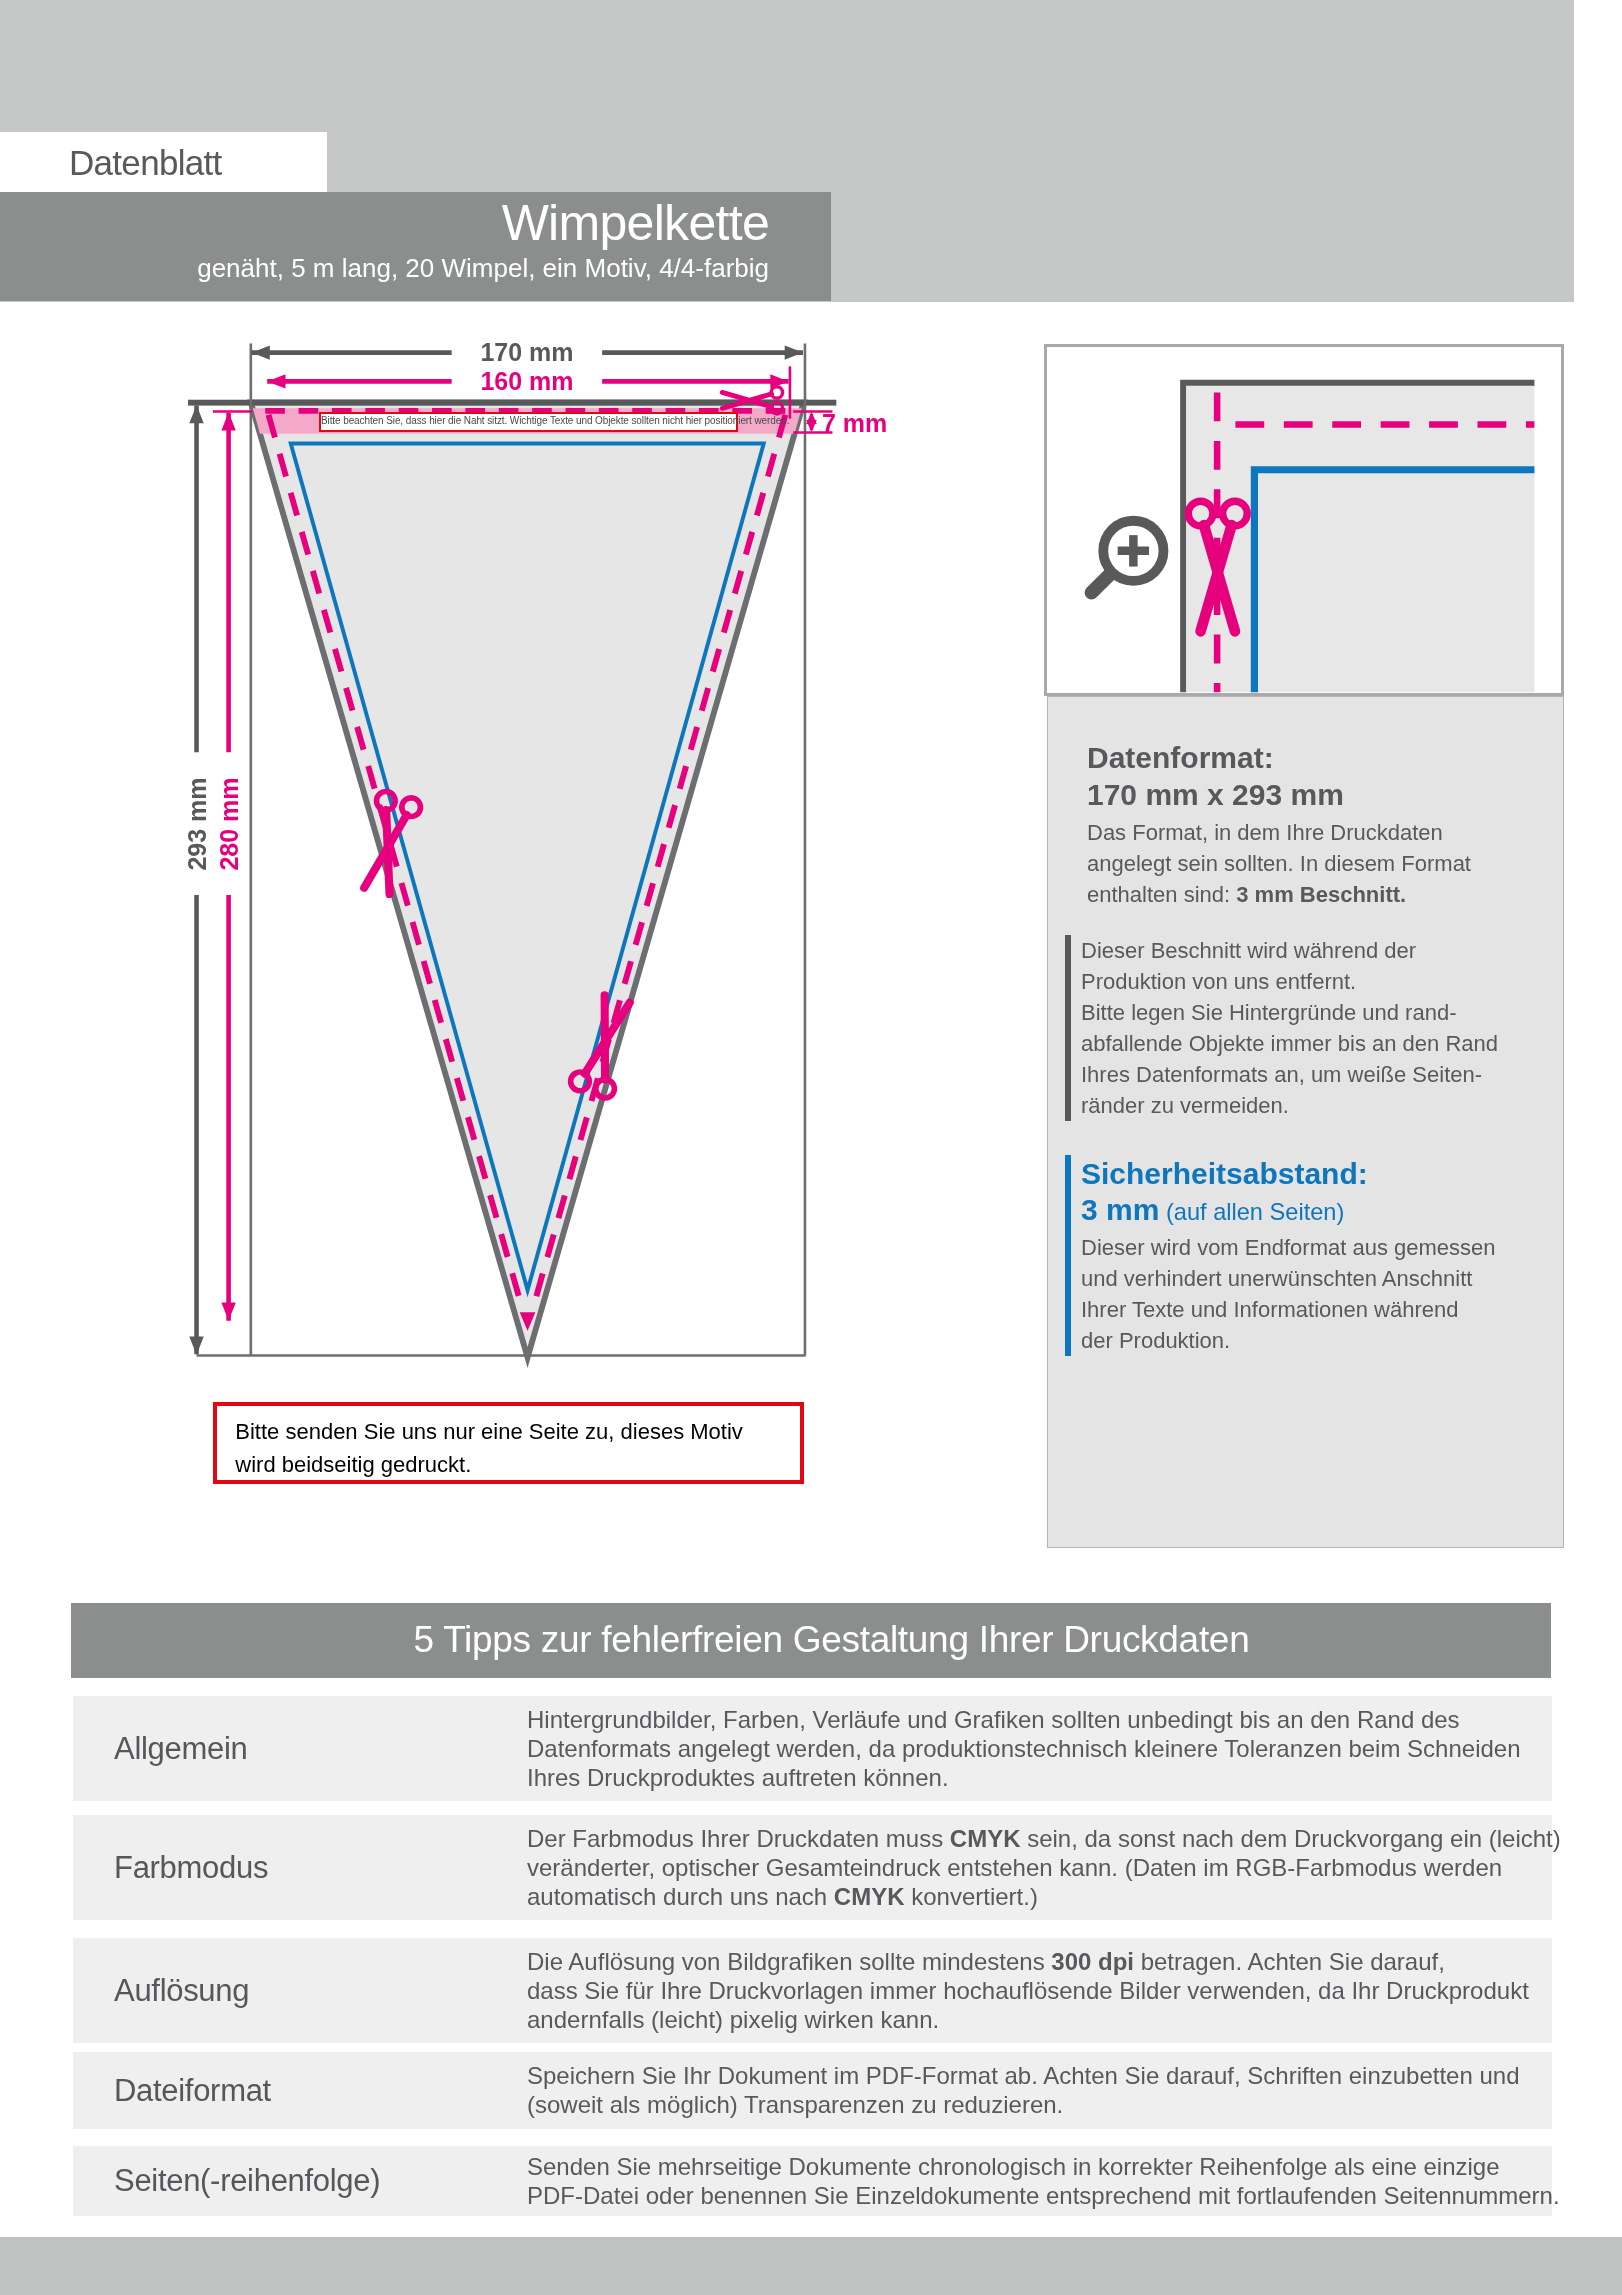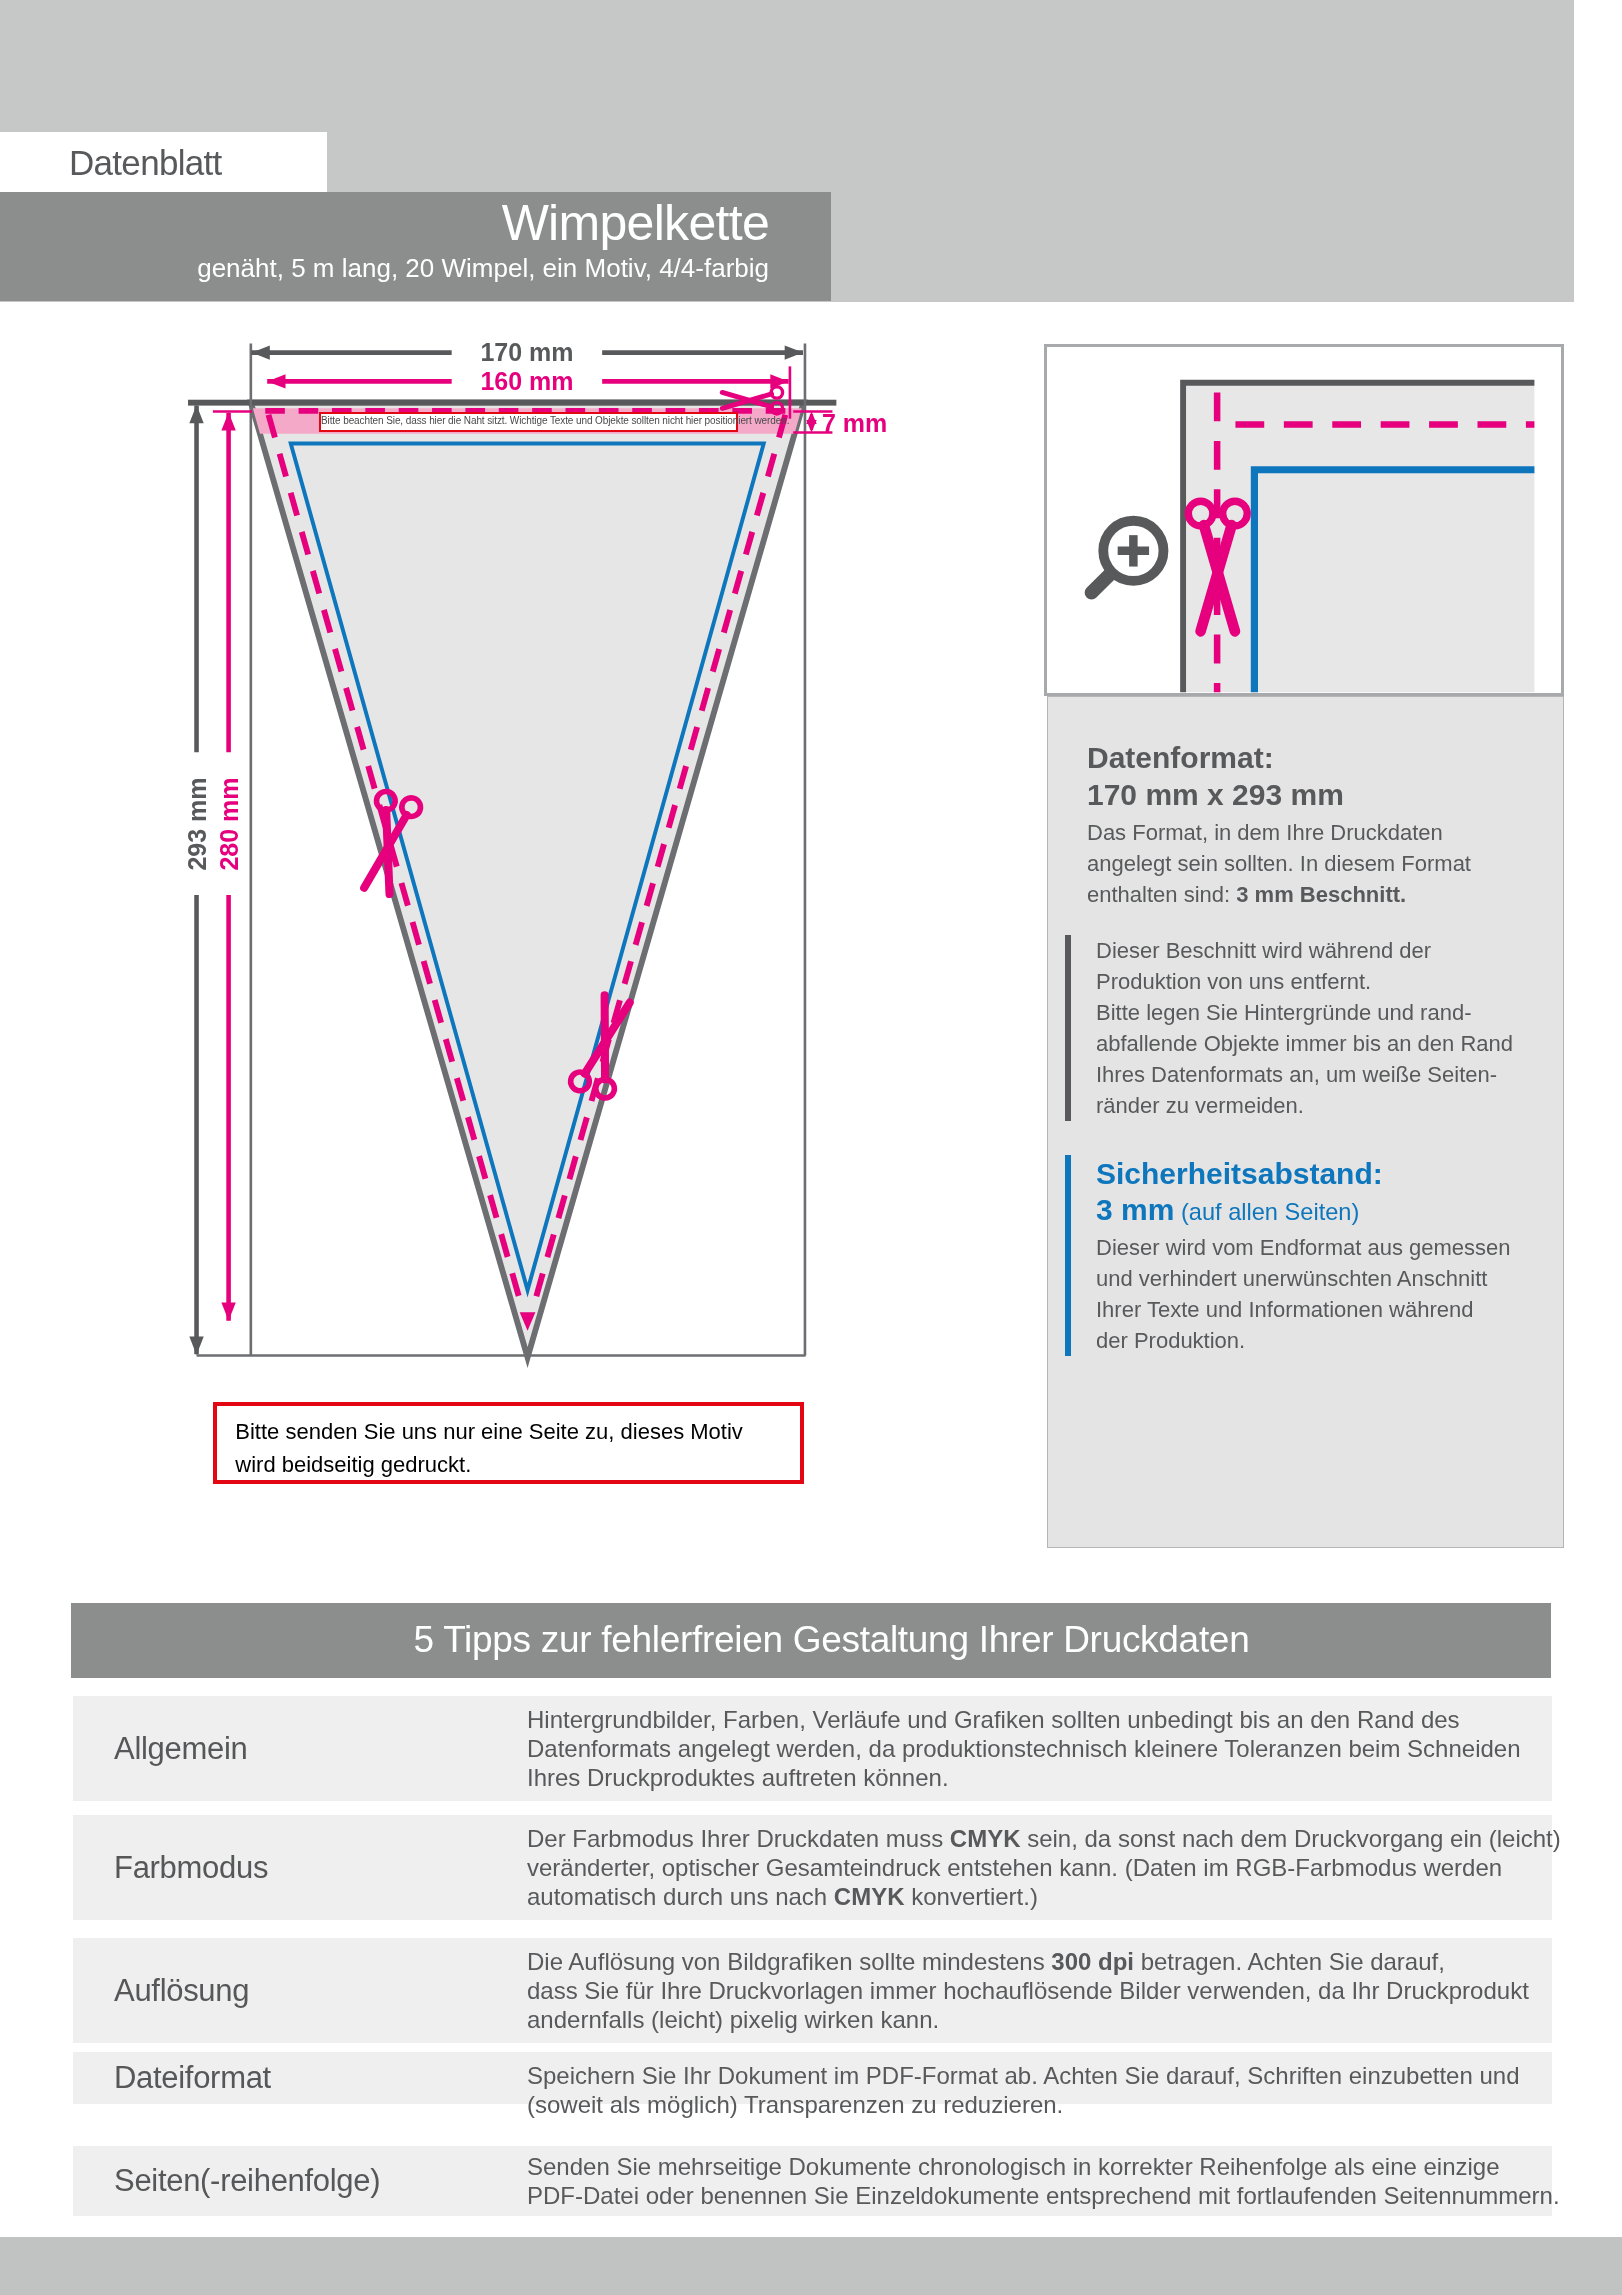--- a/index.html
+++ b/index.html
@@ -43,33 +43,33 @@
   #note-box .t { margin:9.2px 0 0 18.3px; font-size:22px; line-height:33px; color:#000000; }
 
   
   #detail-box { left:1044px; top:344px; width:520px; height:352px; background:#ffffff;
     border:3.3px solid #a7a9ac; box-sizing:border-box; z-index:1; }
   #info-panel { left:1047px; top:696px; width:517px; height:852px; background:#e4e4e4;
     border:1.3px solid #b5b5b5; box-sizing:border-box; z-index:1; padding:42px 26px 0 39px; }
   .p-h  { font-size:30px; line-height:37px; font-weight:700; color:#58595b; }
   .p-h.mag { color:#e6007e; } .p-h.blu { color:#0e76bc; }
   .p-body { font-size:22px; line-height:31px; color:#58595b; }
-  .blk { margin-left:-22px; padding-left:25px; }
+  .blk { margin-left:-22px; padding-left:10px; }
   #bleed-block { margin-top:25px; border-left:6.5px solid #58595b; }
   #endformat-block { margin-top:34px; border-left:6.5px dashed #e6007e; }
   #sicher-block { margin-top:34px; border-left:6.5px solid #0e76bc; }
   .size-bold { font-size:30px; font-weight:700; color:#0e76bc; }
   .size-rest { font-size:23.6px; font-weight:400; color:#0e76bc; }
 
   
   #tips-banner { left:71px; top:1603px; width:1480px; height:75px; background:#8b8e8d; z-index:2; }
   #tips-banner .t { padding-left:41px; line-height:73px; font-size:37px; letter-spacing:-0.3px; color:#ffffff;text-align:center; }
   .tip-row { left:73px; width:1479px; background:#f0efef; z-index:2; }
   #row-1 { top:1696px; height:105px; } #row-2 { top:1815px; height:105px; }
-  #row-3 { top:1938px; height:105px; } #row-4 { top:2052px; height:52px; }
+  #row-3 { top:1938px; height:105px; } #row-4 { top:2052px; height:77px; }
   #row-5 { top:2146px; height:70px; }
   .row-label { position:absolute; left:41px; top:50%; transform:translateY(-50%);
     font-size:31px; color:#565759; letter-spacing:-0.3px; white-space:nowrap; }
   .row-text { position:absolute; left:454px; font-size:24px; line-height:29.4px; color:#58595b; white-space:nowrap; }
   #row-1 .row-text, #row-2 .row-text, #row-3 .row-text { top:8.5px; }
   #row-4 .row-text { top:8.5px; } #row-5 .row-text { top:5.9px; }
   .row-text b { font-weight:700; }
 
   #footer-band { left:0; top:2237px; width:1623px; height:58px; background:#c1c2c2; }
 </style>

